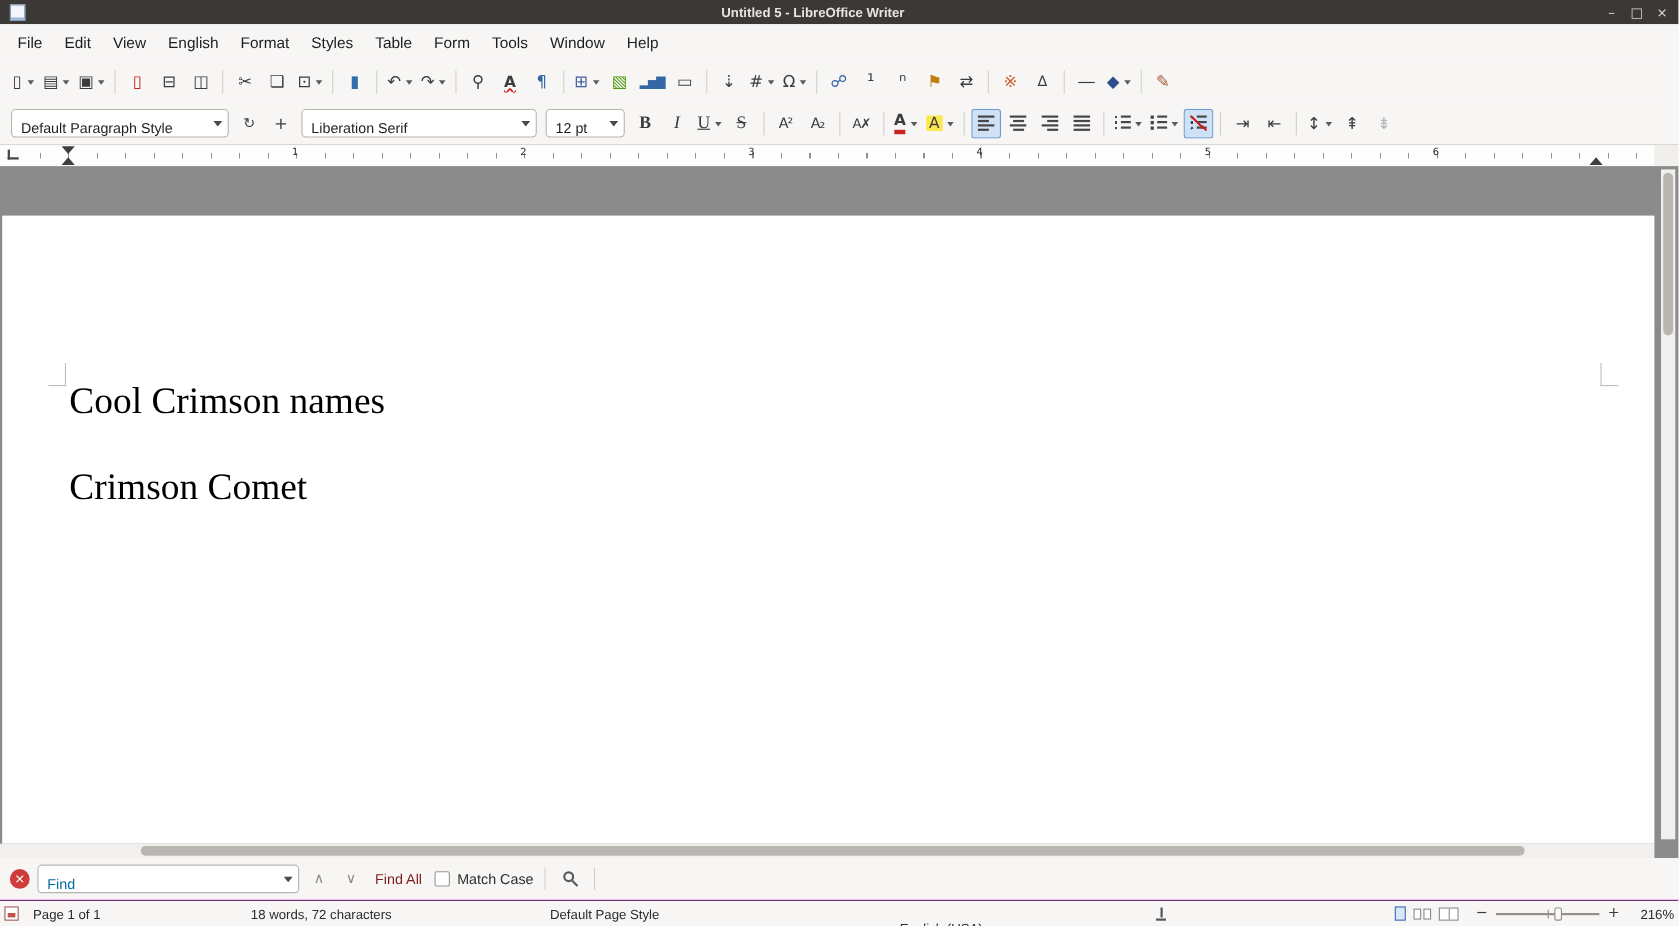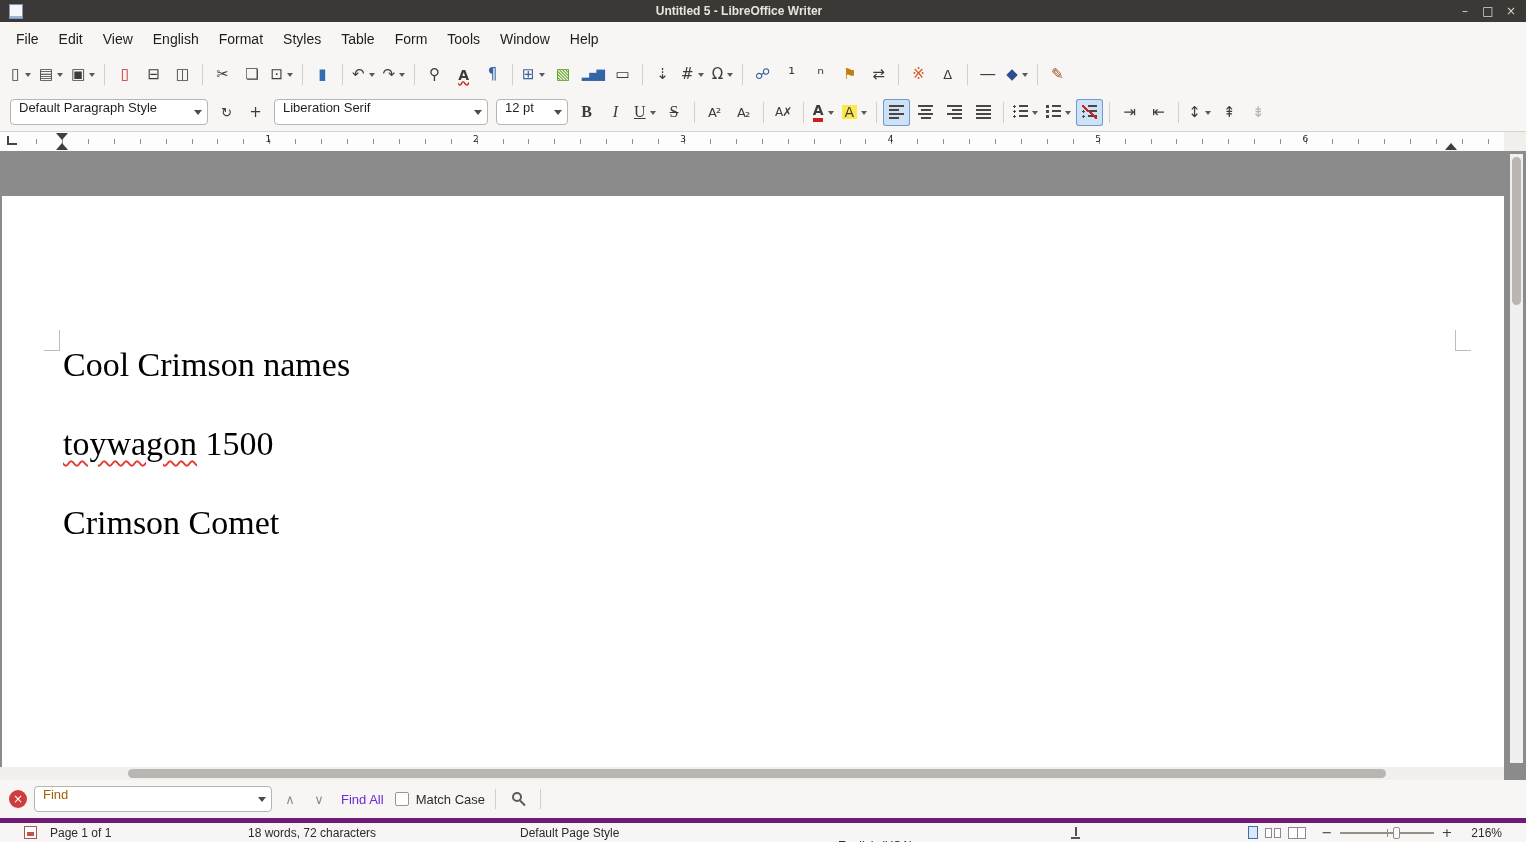--- a/index.html
+++ b/index.html
@@ -34,21 +34,21 @@
           display:flex; align-items:center; justify-content:center; border-radius:3px; }
   .tbtn .glyph { font-family:"DejaVu Sans", sans-serif; font-size:15px; color:#3c3c3c; line-height:1; }
   .tbtn.dropdown { padding-right:13px; }
   .tbtn.dropdown::after { content:""; position:absolute; right:3px; top:12px;
                           border:3px solid transparent; border-top:4px solid #5a5a5a; }
   .tbtn.active { background:#cfe1f5; box-shadow: inset 0 0 0 1px #6d9ad0; }
   .tbtn.disabled .glyph { opacity:.35; }
   .tsep { width:1px; min-width:1px; height:21px; background:#d2cfca; margin:0 5px; padding:0; }
 
   .combo { height:26px; background:#fff; border:1px solid #b8b5b0; border-radius:4px;
-           display:flex; align-items:flex-start; margin:0 4px; }
+           display:flex; align-items:flex-end; margin:0 4px; }
   .combo-text { padding:0 8px; font-size:13px; color:#1f1f1f; flex:1; white-space:nowrap; overflow:hidden; }
   .combo-arrow { width:18px; height:100%; display:flex; align-items:center; justify-content:center; }
   .combo-arrow::after { content:""; border:4px solid transparent; border-top:5px solid #4a4a4a; margin-top:5px; }
   .combo.para { width:198px; } .combo.fontname { width:214px; } .combo.fontsize { width:72px; }
 
   
   .ic { width:15px; height:14px; }
   .ic-align-left { background:
       linear-gradient(#474747 0 0) 0 0/15px 2px no-repeat,
       linear-gradient(#474747 0 0) 0 4px/10px 2px no-repeat,
@@ -123,35 +123,35 @@
   .hscroll { position:absolute; left:0; right:22px; bottom:0; height:13px; background:#f2f0ee; }
   .hthumb { position:absolute; top:2px; height:9px; left:128px; width:1258px; background:#b9b6b2; border-radius:5px; }
 
   
   .findbar { flex:0 0 38px; height:38px; display:flex; align-items:center; gap:7px; padding:0 9px;
              background:#f7f6f5; }
   .find-close { width:18px; height:18px; border-radius:50%; background:#ce3c3c; color:#fff;
                 display:flex; align-items:center; justify-content:center; font-size:12px;
                 font-family:"DejaVu Sans", sans-serif; }
   .find-combo { width:238px; height:26px; margin:0; }
-  .find-input { border:none; outline:none; flex:1; min-width:0; font-size:13px; padding:0 8px; color:#a16207;
+  .find-input { border:none; outline:none; flex:1; min-width:0; font-size:13px; padding:0 8px; color:#0369a1;
                 background:transparent; font-family:"Liberation Sans", sans-serif; }
   .find-nav { width:22px; height:24px; display:flex; align-items:center; justify-content:center;
               color:#8f8d89; font-family:"DejaVu Sans", sans-serif; font-size:13px; }
-  .find-all { font-size:13px; color:#6d28d9; padding:0 4px; }
+  .find-all { font-size:13px; color:#7f1d1d; padding:0 4px; }
   .checkbox { width:14px; height:14px; border:1px solid #98958f; background:#fff; border-radius:2px; }
   .match-case-label { font-size:13px; color:#2c2c2c; }
   .fsep { width:1px; height:20px; background:#d2cfca; margin:0 3px; }
   .magnifier { width:10px; height:10px; border:2px solid #5b5b5b; border-radius:50%; position:relative; margin:0 8px 4px 6px; }
   .magnifier::after { content:""; position:absolute; width:7px; height:2px; background:#5b5b5b;
                       transform:rotate(45deg); right:-6px; bottom:-4px; }
 
   
   .statusbar { flex:0 0 24px; height:24px; display:flex; align-items:center; background:#f7f6f5;
-               border-top:5px solid #701a75; font-size:12px; color:#2b2b2b; padding:0 24px; }
+               border-top:1px solid #701a75; font-size:12px; color:#2b2b2b; padding:0 4px; }
   .sb { white-space:nowrap; }
   .sb-mod { width:13px; height:13px; border:1px solid #9c5b55; background:#fff; position:relative; margin-right:13px; }
   .sb-mod::after { content:""; position:absolute; left:2px; right:2px; bottom:2px; height:4px; background:#c4524a; }
   .sb-page { width:198px; }
   .sb-words { width:272px; }
   .sb-style { width:318px; }
   .sb-lang { width:225px;margin-top:26px; }
   .sb-caret { width:13px; height:12px; margin-left:6px; background:
       linear-gradient(#555 0 0) 50% 0/2px 9px no-repeat,
       linear-gradient(#555 0 0) 50% 100%/9px 2px no-repeat; }
@@ -496,21 +496,20 @@
     <div class="marker m-right"></div>
   </div>
 </div>
 
 <div class="docarea">
   <div class="page">
     <div class="corner tl"></div>
     <div class="corner tr"></div>
     <div class="doctext">
         <div class="docline"><span>Cool Crimson names</span></div>
-        <div class="docline"><span class="squiggle">toywagon</span><span> 1500</span></div>
         <div class="docline"><span>Crimson Comet</span></div>
       </div>
   </div>
   <div class="vscroll">
     <div class="vthumb"></div>
   </div>
   <div class="hscroll">
     <div class="hthumb"></div>
   </div>
 </div>

